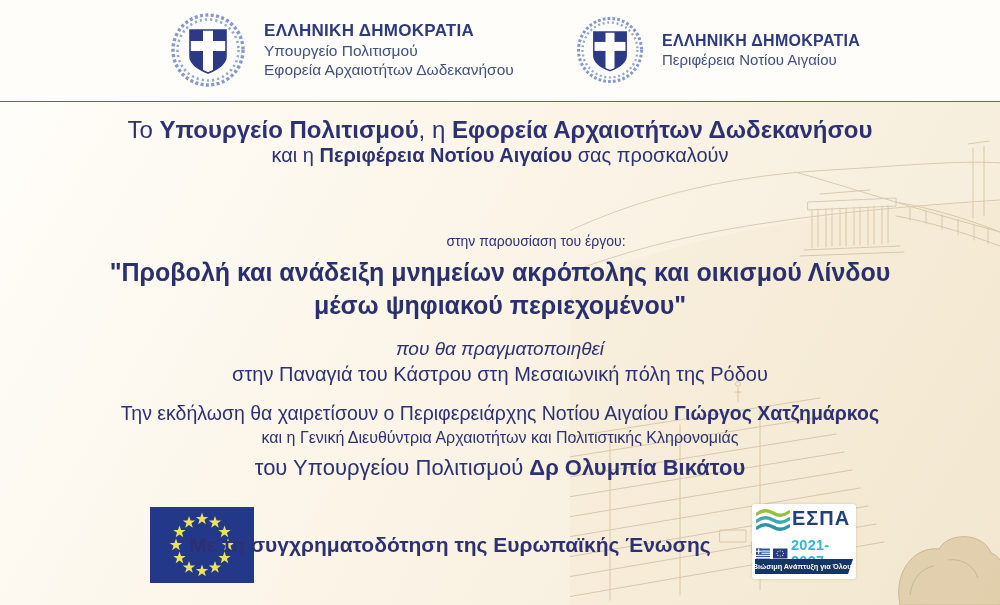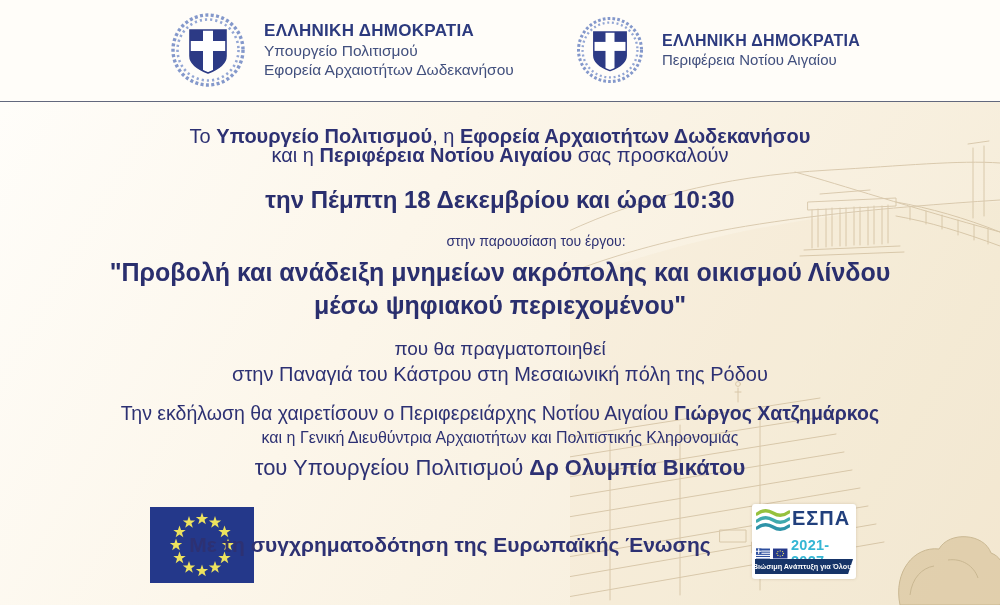--- a/index.html
+++ b/index.html
@@ -19,27 +19,27 @@
   .org-left{left:168px;top:10px;}
   .org-right{left:574px;top:14px;}
   .org-text{display:flex;flex-direction:column;justify-content:center;}
   .org-title{font-weight:700;color:#2c3a7e;font-size:17px;letter-spacing:.3px;line-height:1.25;}
   .org-sub{color:#42507e;font-size:15.5px;line-height:1.22;}
   .org-right .org-title{font-size:16px;}
   .org-right .org-sub{font-size:15px;}
   
   .line{position:absolute;left:0;width:1000px;text-align:center;color:#2d3173;z-index:6;}
   .b{font-weight:700;}
-  .l-intro1{top:125px;font-size:20px;}
+  .l-intro1{top:116px;font-size:24px;}
   .l-intro2{top:144px;font-size:20px;}
   .l-date{top:186px;font-size:24px;font-weight:700;color:#2a2f6e;}
   .l-pres{top:233px;font-size:14px;margin-left:36px;}
   .l-title1{top:258px;font-size:25px;font-weight:700;color:#2a2f6e;}
   .l-title2{top:291px;font-size:25px;font-weight:700;color:#2a2f6e;}
-  .l-venue1{top:338px;font-size:19px;}
+  .l-venue1{top:338px;font-size:19px;font-style:italic;}
   .l-venue2{top:363px;font-size:20px;}
   .l-greet1{top:402px;font-size:19.5px;text-align:center;}
   .l-greet2{top:429px;font-size:16px;}
   .l-greet3{top:455px;font-size:22px;}
   
   .eu-flag{position:absolute;left:150px;top:507px;width:104px;height:76px;z-index:6;}
   .funding{position:absolute;left:150px;top:533px;width:600px;text-align:center;
     font-size:21px;font-weight:700;color:#2d3173;z-index:6;}
   .espa-card{
     position:absolute;left:752px;top:504px;width:104px;height:75px;background:#ffffff;
@@ -152,21 +152,20 @@
         <div class="org-title">ΕΛΛΗΝΙΚΗ ΔΗΜΟΚΡΑΤΙΑ</div>
         <div class="org-sub">Περιφέρεια Νοτίου Αιγαίου</div>
       </div>
     </div>
   </div>
 
   <div class="line l-intro1"><span>Το </span><span class="b">Υπουργείο Πολιτισμού</span><span>, η </span><span class="b">Εφορεία Αρχαιοτήτων Δωδεκανήσου</span></div>
 
   <div class="line l-intro2"><span>και η </span><span class="b">Περιφέρεια Νοτίου Αιγαίου</span><span> σας προσκαλούν</span></div>
 
-  <div class="line l-date">την Πέμπτη 18 Δεκεμβρίου και ώρα 10:30</div>
 
   <div class="line l-pres">στην παρουσίαση του έργου:</div>
 
   <div class="line l-title1">"Προβολή και ανάδειξη μνημείων ακρόπολης και οικισμού Λίνδου</div>
   <div class="line l-title2">μέσω ψηφιακού περιεχομένου"</div>
 
   <div class="line l-venue1">που θα πραγματοποιηθεί</div>
   <div class="line l-venue2">στην Παναγιά του Κάστρου στη Μεσαιωνική πόλη της Ρόδου</div>
 
   <div class="line l-greet1"><span>Την εκδήλωση θα χαιρετίσουν ο Περιφερειάρχης Νοτίου Αιγαίου </span><span class="b">Γιώργος Χατζημάρκος</span></div>

